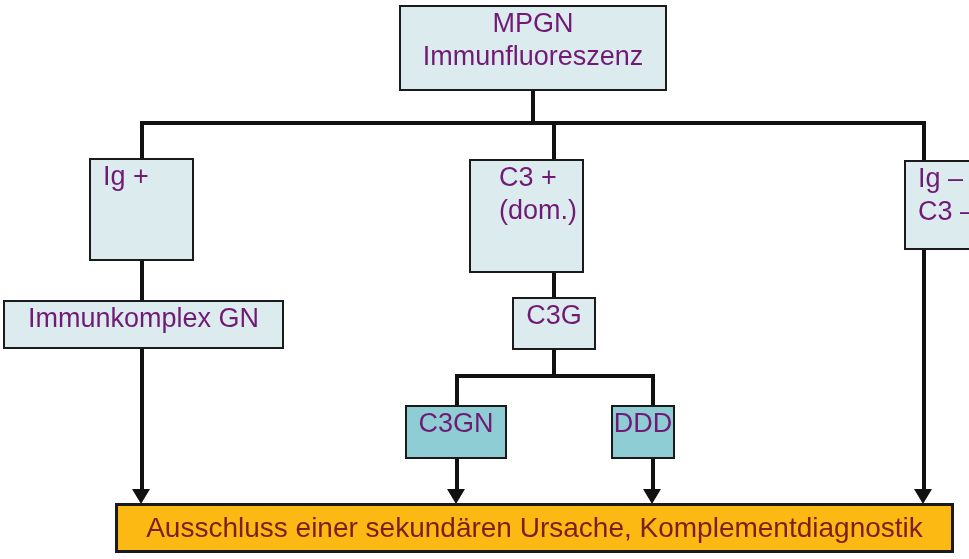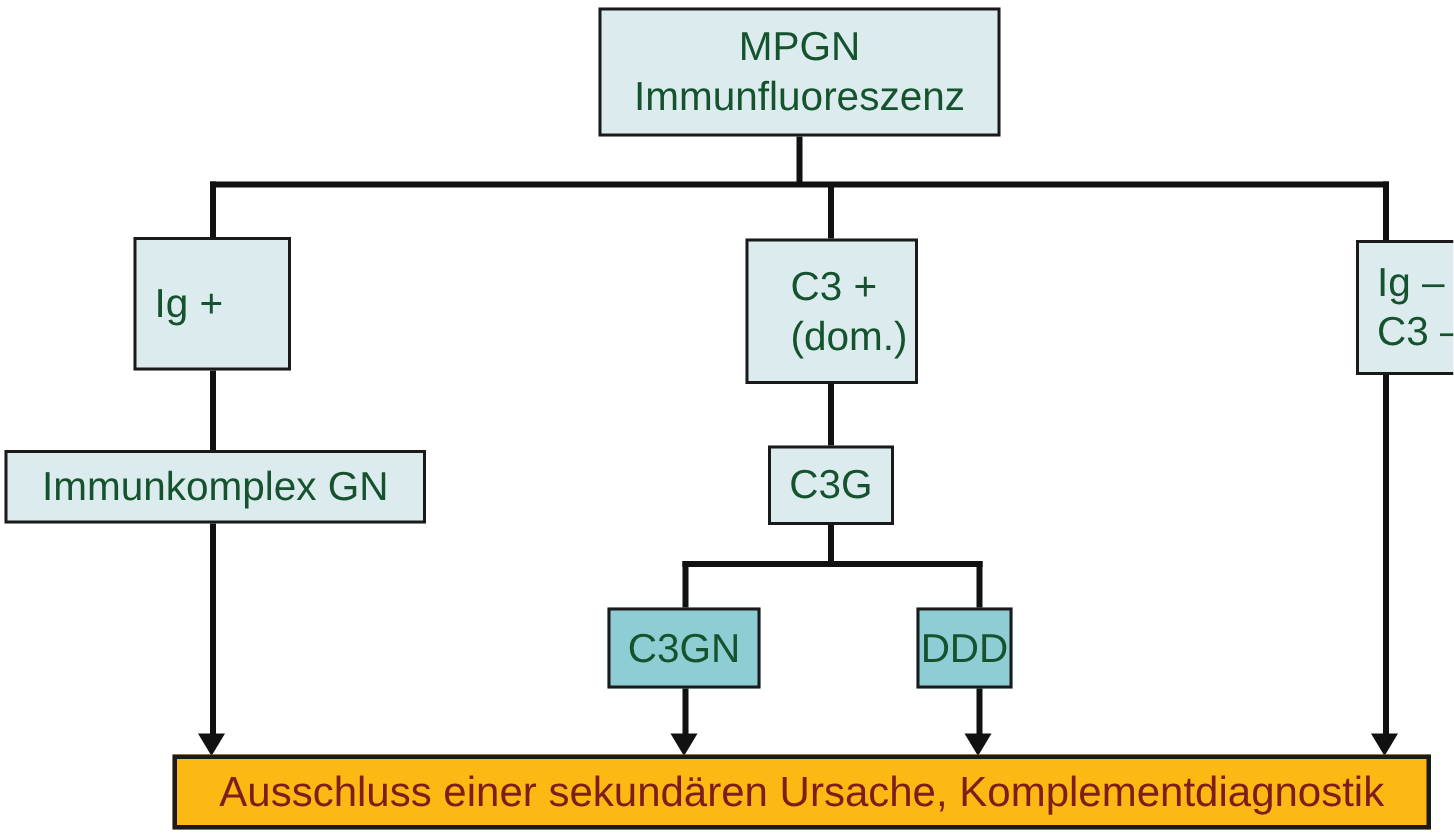--- a/index.html
+++ b/index.html
@@ -21,24 +21,24 @@
     height: 559px;
     background: #ffffff;
     overflow: hidden;
   }
   .node {
     position: absolute;
     background: var(--box-light);
     border: 2.5px solid var(--border);
     display: flex;
     flex-direction: column;
-    justify-content: center;
+    justify-content: flex-start;
     font-size: 27px;
     line-height: 1.22;
-    color: #14532d;
+    color: #701a75;
   }
   .node.center-text { align-items: center; text-align: center; }
   .node.left-text   { align-items: flex-start; padding-left: 12px; }
   .node.teal { background: var(--box-teal); }
   .footer-box {
     position: absolute;
     background: var(--footer-orange);
     border: 3px solid var(--border);
     display: flex;
     align-items: center;
@@ -85,25 +85,25 @@
   <div class="arrowhead" style="left:643px; top:489px;"></div>
 
   <div class="vline" style="left:922px; top:247px; height:245px;"></div>
   <div class="arrowhead" style="left:914px; top:489px;"></div>
 
   <div class="node center-text" style="left:399px; top:5px; width:268px; height:86px;">
     <span>MPGN</span>
     <span>Immunfluoreszenz</span>
   </div>
 
-  <div class="node left-text" style="left:89px; top:158px; width:105px; height:89px;">
+  <div class="node left-text" style="left:89px; top:158px; width:105px; height:103px;">
     <span>Ig +</span>
   </div>
 
-  <div class="node left-text" style="left:497px; top:159px; width:115px; height:97px;padding-left:28px;">
+  <div class="node left-text" style="left:469px; top:159px; width:115px; height:114px;padding-left:28px;">
     <span>C3 +</span>
     <span>(dom.)</span>
   </div>
 
   <div class="node left-text" style="left:904px; top:160px; width:87px; height:90px;">
     <span>Ig –</span>
     <span>C3 –</span>
   </div>
 
   <div class="node center-text" style="left:3px; top:300px; width:281px; height:49px;">

